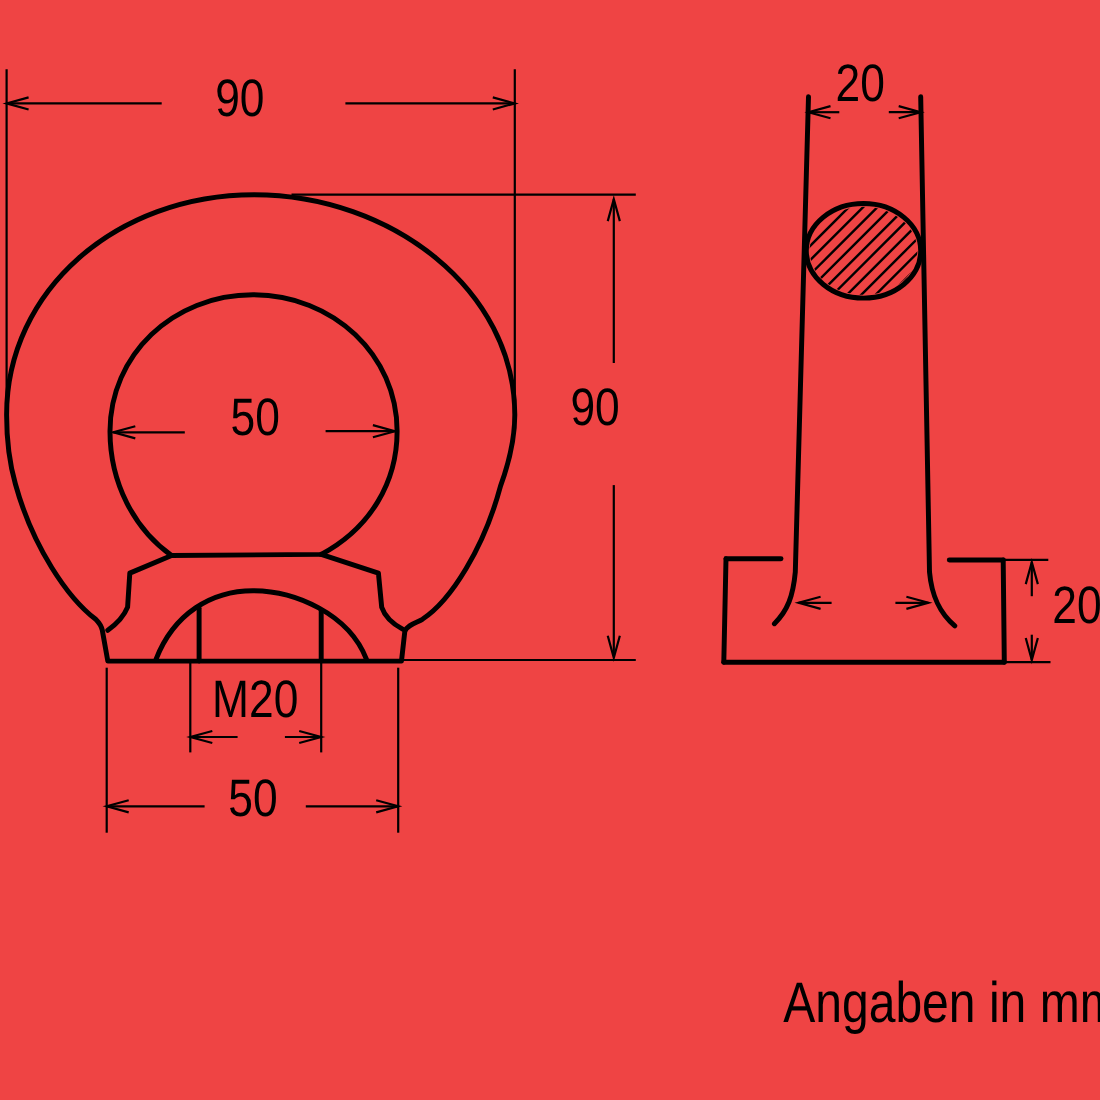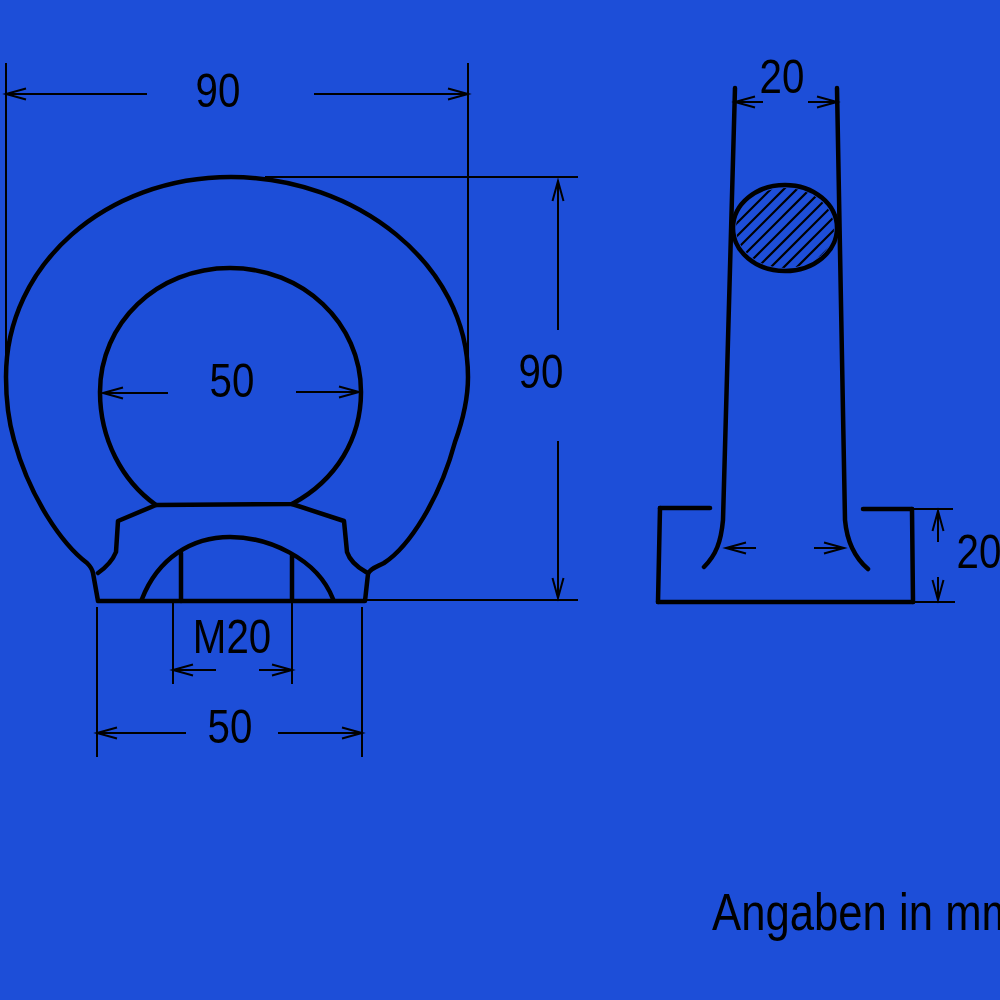--- a/index.html
+++ b/index.html
@@ -4,21 +4,21 @@
 <style>
   html, body {
     margin: 0;
     padding: 0;
     background: #ffffff;
   }
   .canvas {
     position: relative;
     width: 1000px;
     height: 1000px;
-    background: #1d4ed8;
+    background: #ef4444;
     overflow: hidden;
   }
   svg { display: block; }
   .obj {
     stroke: #000000;
     stroke-width: 4.5;
     fill: none;
     stroke-linecap: round;
     stroke-linejoin: round;
   }

